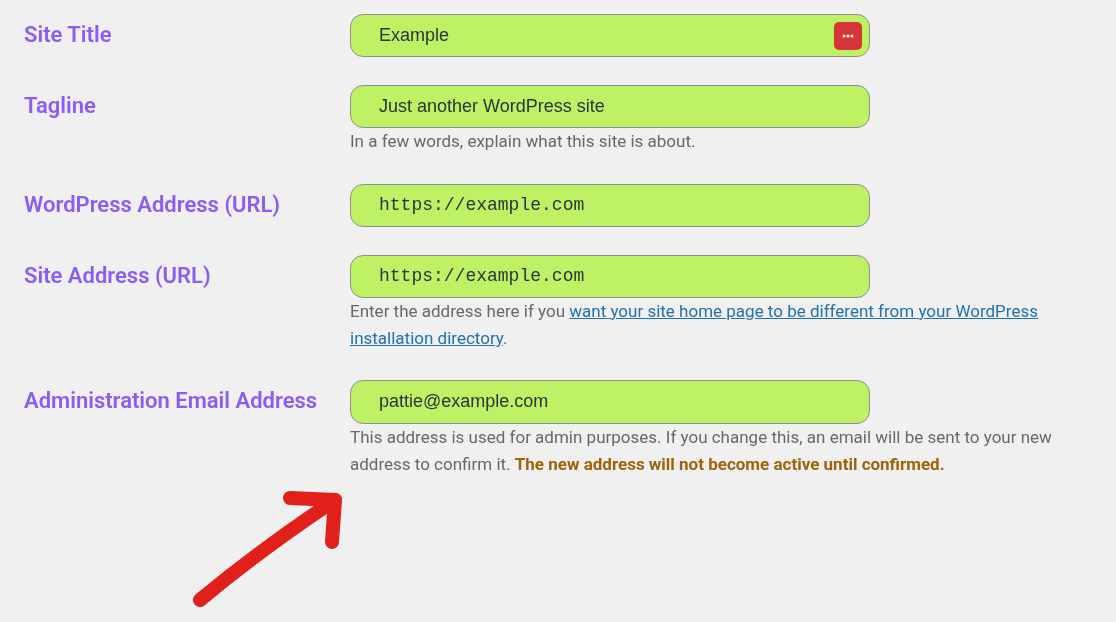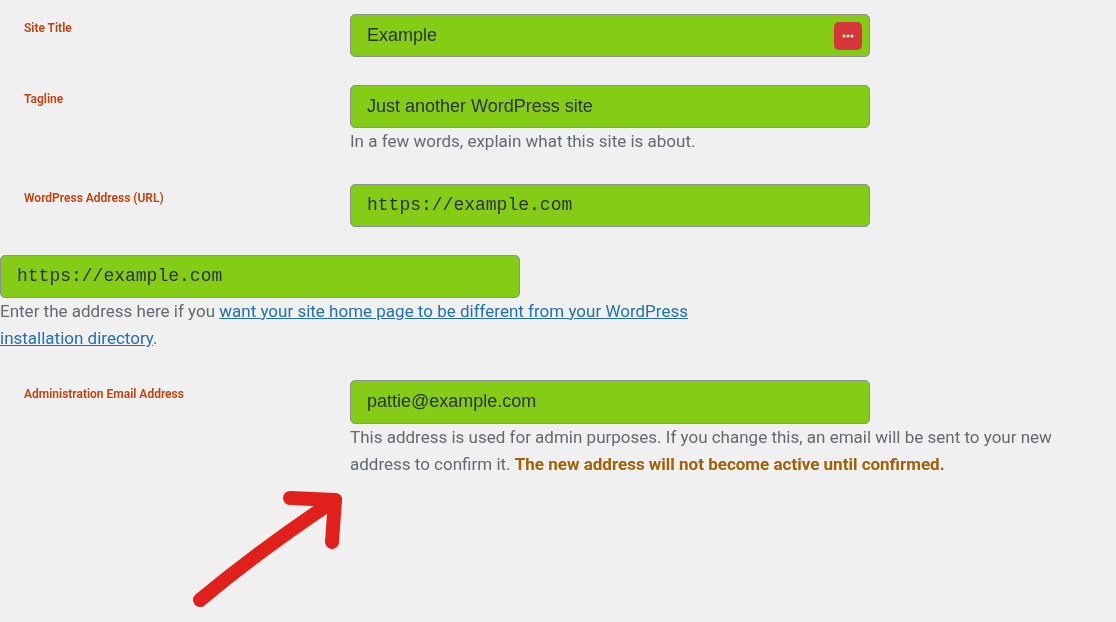--- a/index.html
+++ b/index.html
@@ -23,38 +23,38 @@
     .form-row {
       display: flex;
       align-items: flex-start;
       padding: 0;
     }
     .form-label {
       width: 350px;
       flex-shrink: 0;
       padding: 20px 10px 20px 24px;
       font-weight: 600;
-      font-size: 12px;
-      color: #c2410c;
+      font-size: 22px;
+      color: #8b5cf6;
       line-height: 1.4;
     }
     .form-field {
       flex: 1;
       padding: 14px 20px 14px 0;
       position: relative;
     }
     .text-input {
       width: 520px;
-      padding: 8px 16px;
+      padding: 8px 28px;
       font-size: 18px;
       line-height: 1.4;
       color: #2c3338;
       border: 1px solid #8c8f94;
-      border-radius: 5px;
-      background: #84cc16;
+      border-radius: 13px;
+      background: #bef264;
       box-shadow: 0 0 0 transparent;
     }
     .text-input.mono {
       font-family: Consolas, Monaco, "Courier New", monospace;
       font-size: 18px;
     }
     .description {
       font-size: 17px;
       color: #646970;
       line-height: 1.6;
@@ -127,20 +127,21 @@
   </div>
 
   <div class="form-row">
     <div class="form-label">WordPress Address (URL)</div>
     <div class="form-field">
       <input type="text" class="text-input mono" value="https://example.com" style="">
     </div>
   </div>
 
   <div class="form-row">
+    <div class="form-label">Site Address (URL)</div>
     <div class="form-field">
       <input type="text" class="text-input mono" value="https://example.com" style="">
       <p class="description">
         <span>Enter the address here if you </span><a href="#">want your site home page to be different from your WordPress installation directory</a><span>.</span>
       </p>
     </div>
   </div>
 
   <div class="form-row">
     <div class="form-label">Administration Email Address</div>

